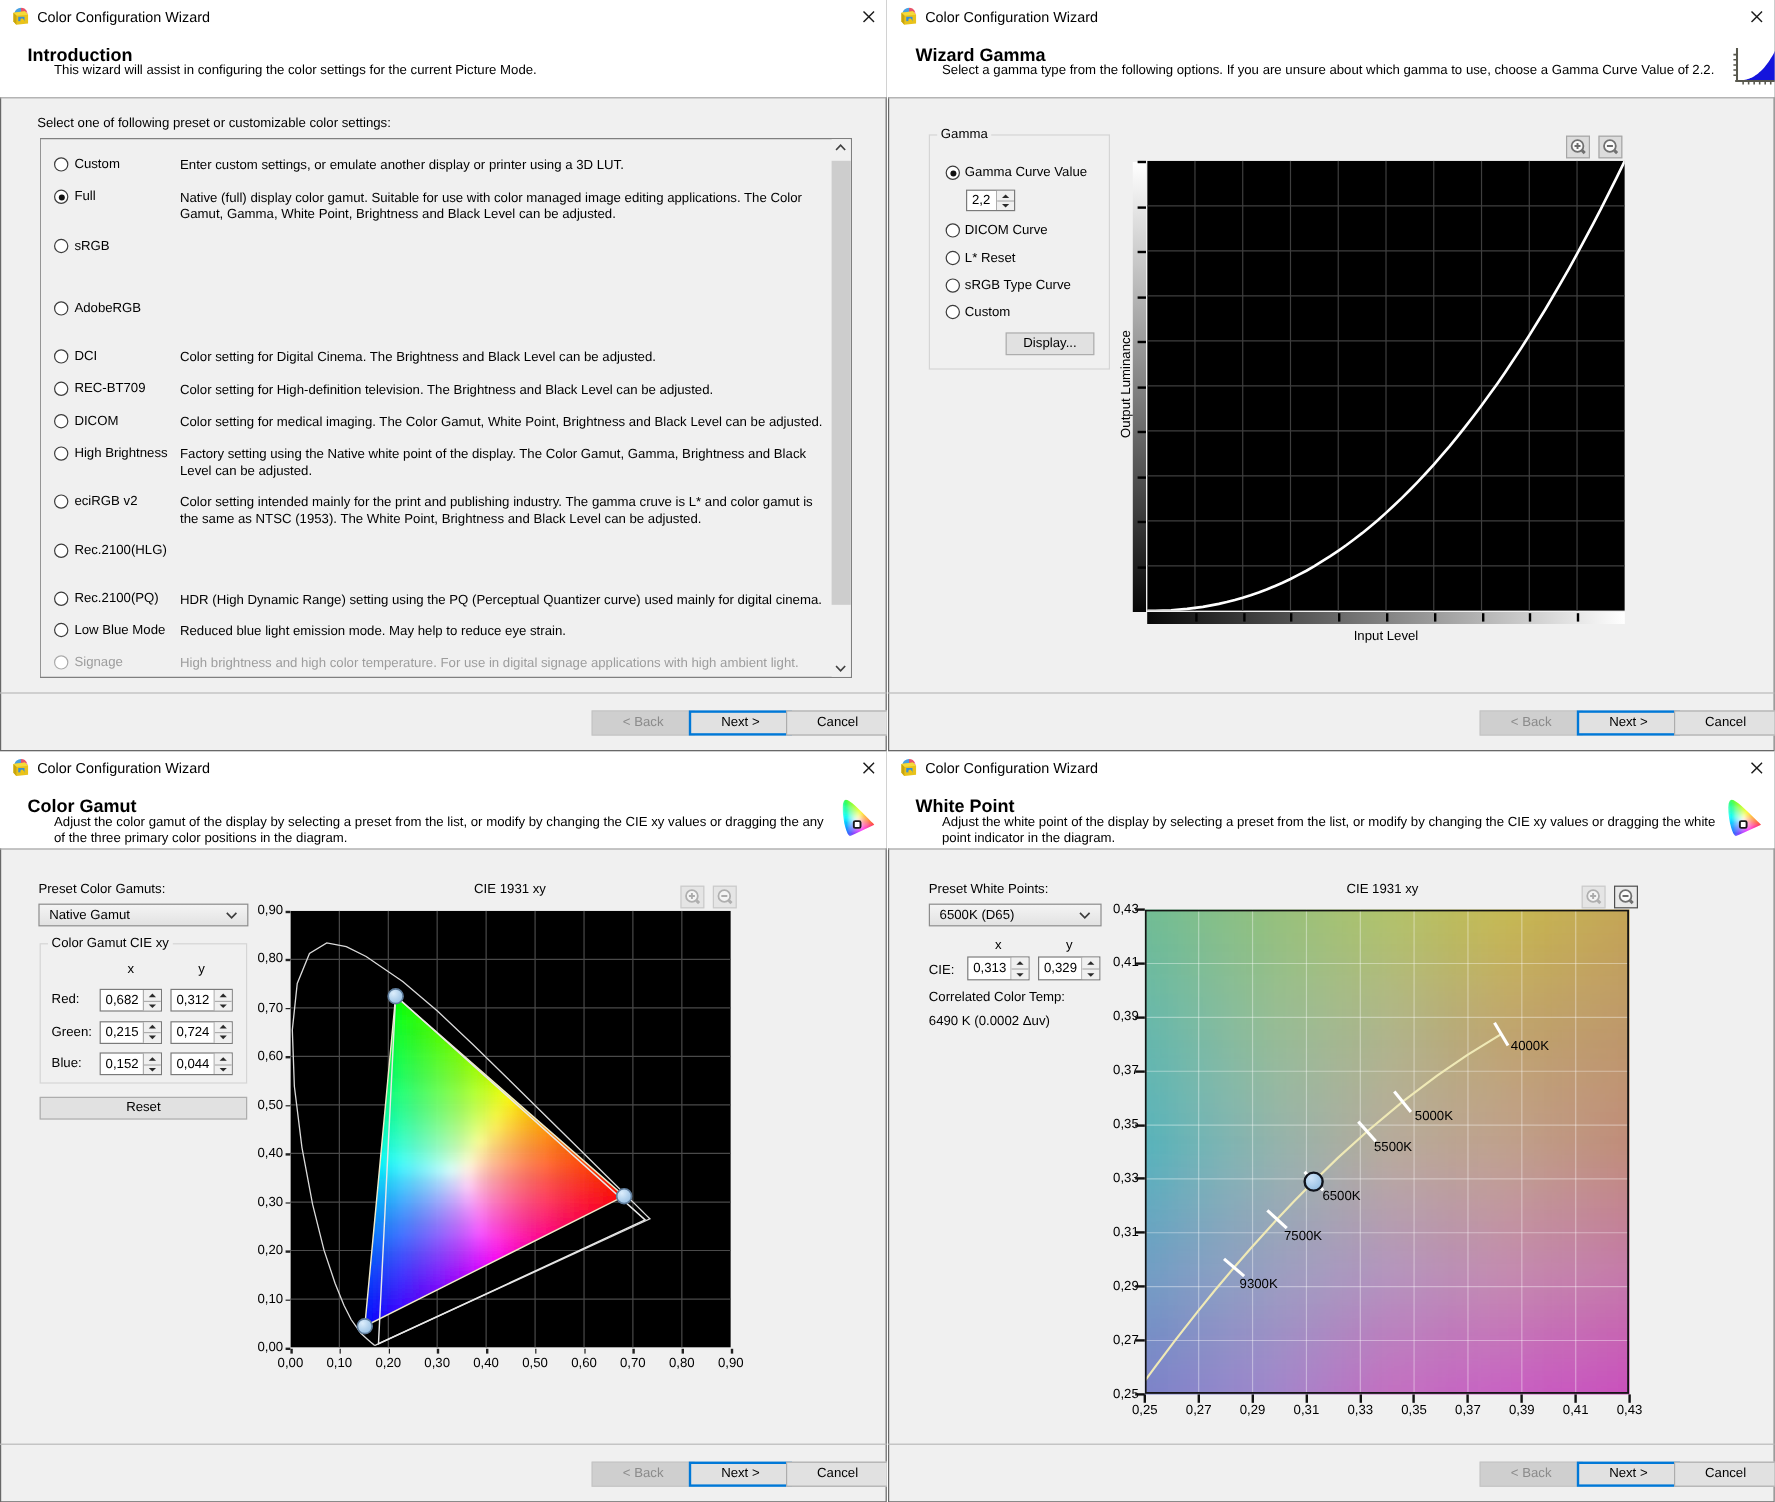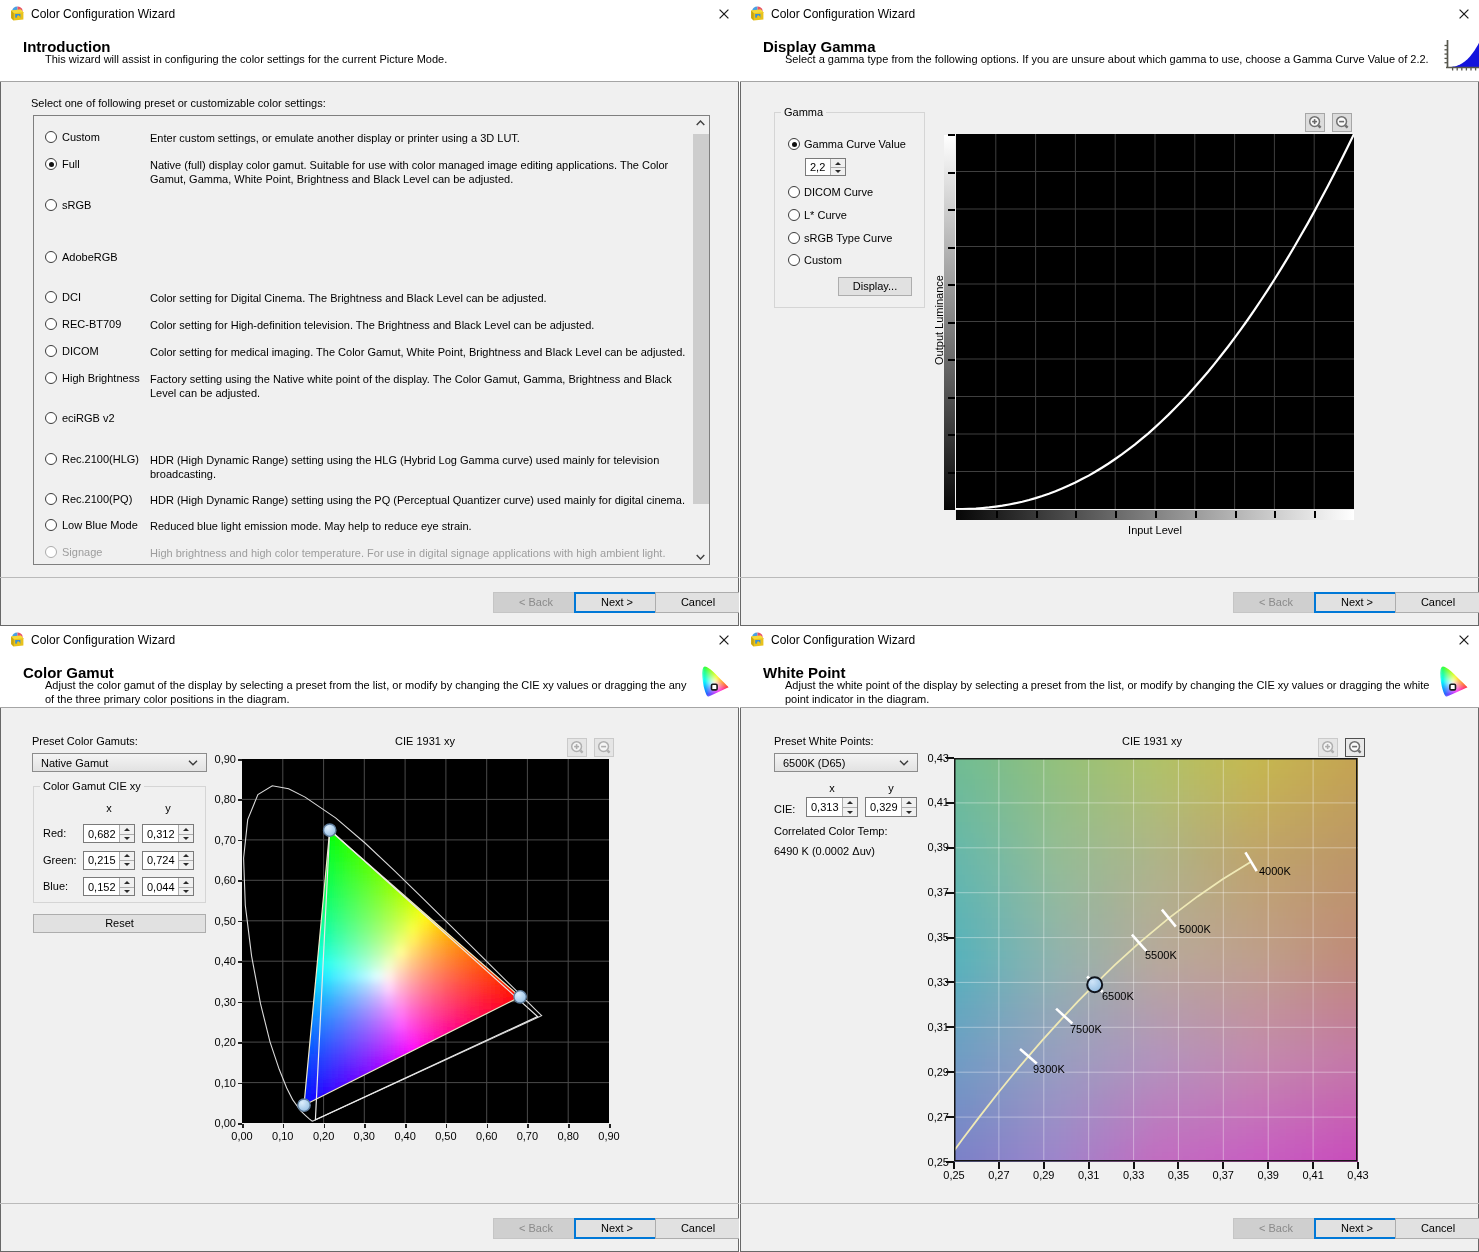--- a/index.html
+++ b/index.html
@@ -85,23 +85,23 @@
         <div class="lbl" style="left:29px;top:203px">REC-BT709</div>
         <div class="desc" style="left:117px;top:204px">Color setting for High-definition television. The Brightness and Black Level can be adjusted.</div>
         <div class="rad" style="left:12px;top:230px"></div>
         <div class="lbl" style="left:29px;top:230px">DICOM</div>
         <div class="desc" style="left:117px;top:231px">Color setting for medical imaging. The Color Gamut, White Point, Brightness and Black Level can be adjusted.</div>
         <div class="rad" style="left:12px;top:257px"></div>
         <div class="lbl" style="left:29px;top:257px">High Brightness</div>
         <div class="desc" style="left:117px;top:258px">Factory setting using the Native white point of the display. The Color Gamut, Gamma, Brightness and Black<br>Level can be adjusted.</div>
         <div class="rad" style="left:12px;top:297px"></div>
         <div class="lbl" style="left:29px;top:297px">eciRGB v2</div>
+        <div class="desc" style="left:117px;top:298px">Color setting intended mainly for the print and publishing industry. The gamma cruve is L* and color gamut is<br>the same as NTSC (1953). The White Point, Brightness and Black Level can be adjusted.</div>
         <div class="rad" style="left:12px;top:338px"></div>
         <div class="lbl" style="left:29px;top:338px">Rec.2100(HLG)</div>
-        <div class="desc" style="left:117px;top:339px">HDR (High Dynamic Range) setting using the HLG (Hybrid Log Gamma curve) used mainly for television<br>broadcasting.</div>
         <div class="rad" style="left:12px;top:378px"></div>
         <div class="lbl" style="left:29px;top:378px">Rec.2100(PQ)</div>
         <div class="desc" style="left:117px;top:379px">HDR (High Dynamic Range) setting using the PQ (Perceptual Quantizer curve) used mainly for digital cinema.</div>
         <div class="rad" style="left:12px;top:404px"></div>
         <div class="lbl" style="left:29px;top:404px">Low Blue Mode</div>
         <div class="desc" style="left:117px;top:405px">Reduced blue light emission mode. May help to reduce eye strain.</div>
         <div class="rad dis" style="left:12px;top:431px"></div>
         <div class="lbl dim" style="left:29px;top:431px">Signage</div>
         <div class="desc dim" style="left:117px;top:432px">High brightness and high color temperature. For use in digital signage applications with high ambient light.</div>
         <div class="scr">
@@ -131,21 +131,21 @@
 <path d="M1.2 4.6 L3.8 7.2 L3.6 14.6 L1.2 12 Z" fill="#c9a60e"></path>
 <rect x="5.2" y="8" width="5.2" height="3.6" fill="#3b8fd4"></rect>
 <path d="M8.6 9.2 a1.7 1.7 0 1 0 1.7 1.7 Z" fill="#f1c40f"></path>
 </svg></span>
         <span class="ttxt">Color Configuration Wizard</span>
         <svg class="tx" width="10" height="10" viewBox="0 0 10 10">
           <line x1="0.6" y1="0.6" x2="9.4" y2="9.4" stroke="#1a1a1a" stroke-width="1.2"></line>
           <line x1="9.4" y1="0.6" x2="0.6" y2="9.4" stroke="#1a1a1a" stroke-width="1.2"></line>
         </svg>
       </div>
-      <div class="h1">Display Gamma</div>
+      <div class="h1">Wizard Gamma</div>
       <div class="hsub">Select a gamma type from the following options. If you are unsure about which gamma to use, choose a Gamma Curve Value of 2.2.</div>
       <div style="position:absolute;left:704px;top:39px"><svg width="36" height="33" viewBox="0 0 36 33" xmlns="http://www.w3.org/2000/svg">
 <path d="M4,28 L4.0,28.0 L5.1,28.0 L6.1,28.0 L7.2,27.9 L8.3,27.8 L9.3,27.6 L10.4,27.5 L11.5,27.2 L12.5,26.9 L13.6,26.6 L14.7,26.1 L15.7,25.7 L16.8,25.1 L17.9,24.5 L18.9,23.8 L20.0,23.1 L21.1,22.2 L22.1,21.3 L23.2,20.4 L24.3,19.3 L25.3,18.2 L26.4,17.0 L27.5,15.6 L28.5,14.3 L29.6,12.8 L30.7,11.2 L31.7,9.6 L32.8,7.8 L33.9,6.0 L34.9,4.0 L36.0,2.0 L36,28 Z" fill="#1414dc"></path>
 <line x1="3.5" y1="1" x2="3.5" y2="29" stroke="#57574d" stroke-width="1.7"></line>
 <line x1="2" y1="28.5" x2="36" y2="28.5" stroke="#57574d" stroke-width="1.7"></line>
 <line x1="0.5" y1="23.7" x2="3.5" y2="23.7" stroke="#57574d" stroke-width="1.3"></line>
           <line x1="0.5" y1="19.4" x2="3.5" y2="19.4" stroke="#57574d" stroke-width="1.3"></line>
           <line x1="0.5" y1="15.1" x2="3.5" y2="15.1" stroke="#57574d" stroke-width="1.3"></line>
           <line x1="0.5" y1="10.8" x2="3.5" y2="10.8" stroke="#57574d" stroke-width="1.3"></line>
           <line x1="0.5" y1="6.5" x2="3.5" y2="6.5" stroke="#57574d" stroke-width="1.3"></line>
@@ -169,21 +169,21 @@
             <i class="tu"></i>
           </div>
           <div class="sb sb2">
             <i class="td"></i>
           </div>
         </div>
       </div>
       <div class="rad" style="left:48px;top:186px"></div>
       <div class="lbl" style="left:64px;top:186px">DICOM Curve</div>
       <div class="rad" style="left:48px;top:209px"></div>
-      <div class="lbl" style="left:64px;top:209px">L* Curve</div>
+      <div class="lbl" style="left:64px;top:209px">L* Reset</div>
       <div class="rad" style="left:48px;top:232px"></div>
       <div class="lbl" style="left:64px;top:232px">sRGB Type Curve</div>
       <div class="rad" style="left:48px;top:254px"></div>
       <div class="lbl" style="left:64px;top:254px">Custom</div>
       <div class="btn" style="left:98px;top:277px;width:74px;height:19px;line-height:17px">Display...</div>
       <div class="zb" style="left:565px;top:113px;opacity:1;">
         <svg width="17" height="17" viewBox="0 0 17 17">
           <circle cx="7.6" cy="7.6" r="4.9" fill="#fafafa" stroke="#707070" stroke-width="1.5"></circle>
           <line x1="11.3" y1="11.3" x2="13.6" y2="13.6" stroke="#707070" stroke-width="2.4"></line>
           <line x1="5.1" y1="7.6" x2="10.1" y2="7.6" stroke="#6a6a6a" stroke-width="1.6"></line>

